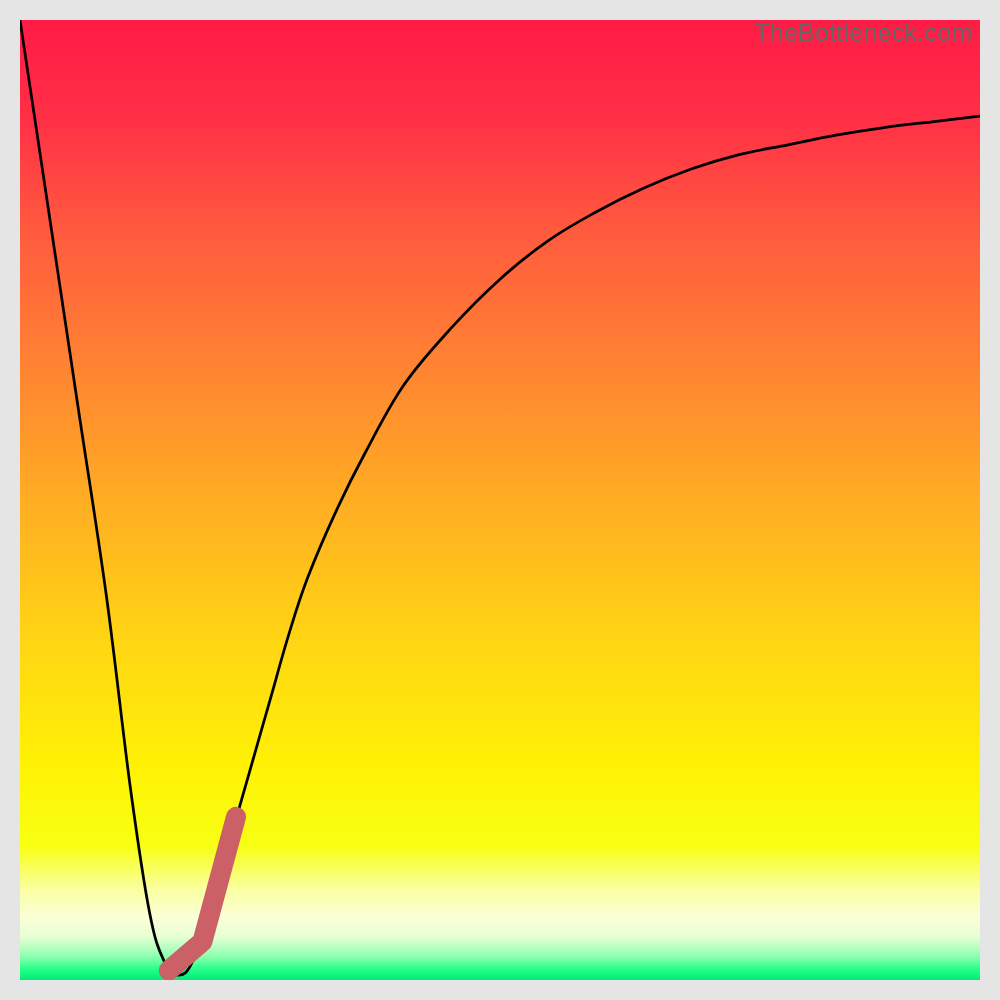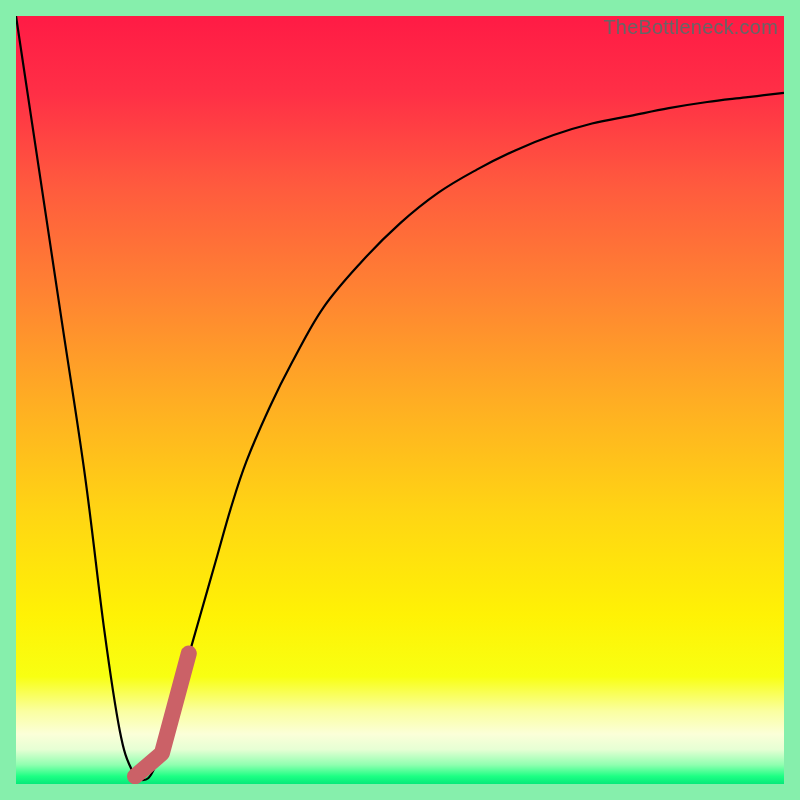--- a/index.html
+++ b/index.html
@@ -9,21 +9,21 @@
     height: 800px;
     background: #000;
     overflow: hidden;
   }
   .frame {
     position: absolute;
     left: 0;
     top: 0;
     width: 800px;
     height: 800px;
-    background: #86efac;
+    background: #e5e5e5;
   }
   .plot-area {
     position: absolute;
     left: 16px;
     top: 16px;
     width: 768px;
     height: 768px;
     overflow: hidden;
   }
   .gradient {

